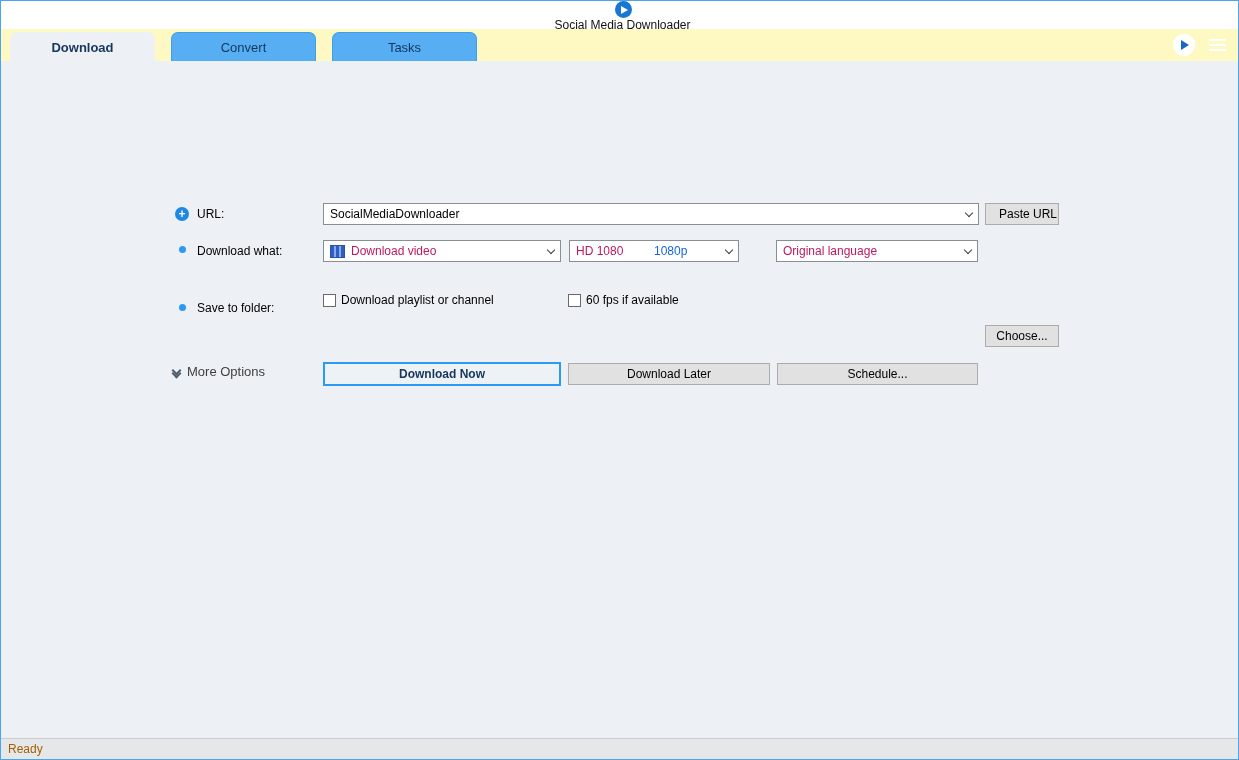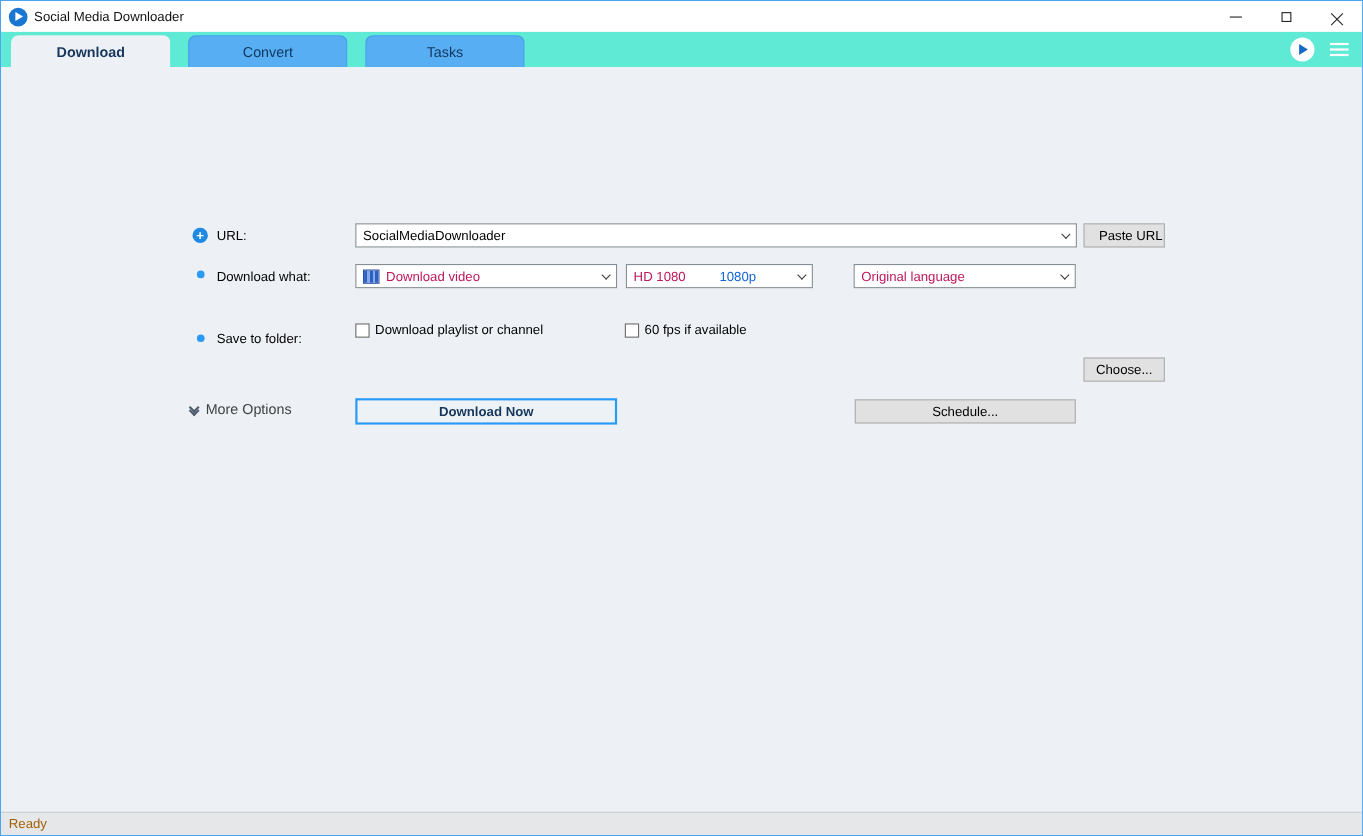--- a/index.html
+++ b/index.html
@@ -2,35 +2,35 @@
 <html><head>
 <meta charset="utf-8">
 <style>
   * { margin:0; padding:0; box-sizing:border-box; }
   html,body { width:1239px; height:760px; }
   body { font-family:"Liberation Sans", sans-serif; font-size:12px; color:#000; overflow:hidden; }
 
   .window { position:relative; width:1239px; height:760px; background:#edf1f5; border:1px solid #4aa4ef; }
 
   
-  .titlebar { position:absolute; top:0; left:0; right:0; height:28px; background:#ffffff; display:flex; align-items:center; }
+  .titlebar { position:absolute; top:0; left:0; right:0; height:28px; background:#ffffff; display:flex; align-items:center;flex-direction:column; }
   .app-icon { width:17px; height:17px; margin-left:7px; border-radius:50%; background:#1976d2; display:flex; align-items:center; justify-content:center; flex:0 0 auto; }
   .app-icon .tri { width:0; height:0; border-left:7px solid #fff; border-top:4px solid transparent; border-bottom:4px solid transparent; margin-left:2px; }
   .title-text { margin-left:6px; font-size:12px; color:#111; }
   .win-controls { margin-left:auto; display:flex; height:100%; }
   .win-btn { width:46px; height:100%; display:flex; align-items:center; justify-content:center; }
   .min-glyph { width:11px; height:1px; background:#222; }
   .max-glyph { width:9px; height:9px; border:1px solid #222; }
   .close-glyph { position:relative; width:11px; height:11px; }
   .close-glyph::before, .close-glyph::after { content:""; position:absolute; left:5px; top:0; width:1px; height:15px; background:#222; }
   .close-glyph::before { transform:rotate(45deg); }
   .close-glyph::after { transform:rotate(-45deg); }
 
   
-  .tabbar { position:absolute; top:28px; left:0; right:0; height:32px; background:#5eead4; display:flex; align-items:flex-end; }
+  .tabbar { position:absolute; top:28px; left:0; right:0; height:32px; background:#fef9c3; display:flex; align-items:flex-end; }
   .tab { width:145px; height:29px; margin-left:16px; border-radius:7px 7px 0 0; display:flex; align-items:center; justify-content:center; font-size:13px; color:#10365f; background:#58aef3; border:1px solid #3f9ceb; border-bottom:none; cursor:default; }
   .tab:first-child { margin-left:9px; }
   .tab.active { background:#edf1f5; border-color:#edf1f5; font-weight:bold; color:#17365c; }
   .tabbar-right { margin-left:auto; display:flex; align-items:center; gap:12px; padding-right:10px; height:100%; }
   .play-circle { width:22px; height:22px; border-radius:50%; background:#ffffff; display:flex; align-items:center; justify-content:center; }
   .play-circle .tri { width:0; height:0; border-left:8px solid #1668c6; border-top:5px solid transparent; border-bottom:5px solid transparent; margin-left:2px; }
   .hamburger { display:flex; flex-direction:column; gap:3px; padding:4px 2px; }
   .hamburger i { display:block; width:17px; height:2px; background:#ffffff; }
 
   
@@ -160,20 +160,21 @@
     <button class="btn" style="left:984px; top:236px; width:74px;margin-top:28px;">Choose...</button>
 
     <div class="more-options" style="left:172px; top:303px;">
       <span class="dbl-chevron">
           <i></i>
           <i></i>
         </span>
       <span>More Options</span>
     </div>
     <button class="btn primary" style="left:322px; top:301px; width:238px;">Download Now</button>
+    <button class="btn" style="left:567px; top:302px; width:202px;">Download Later</button>
     <button class="btn" style="left:776px; top:302px; width:201px;">Schedule...</button>
 
   </div>
 
   <div class="statusbar">
     <span>Ready</span>
   </div>
 
 </div>
 

